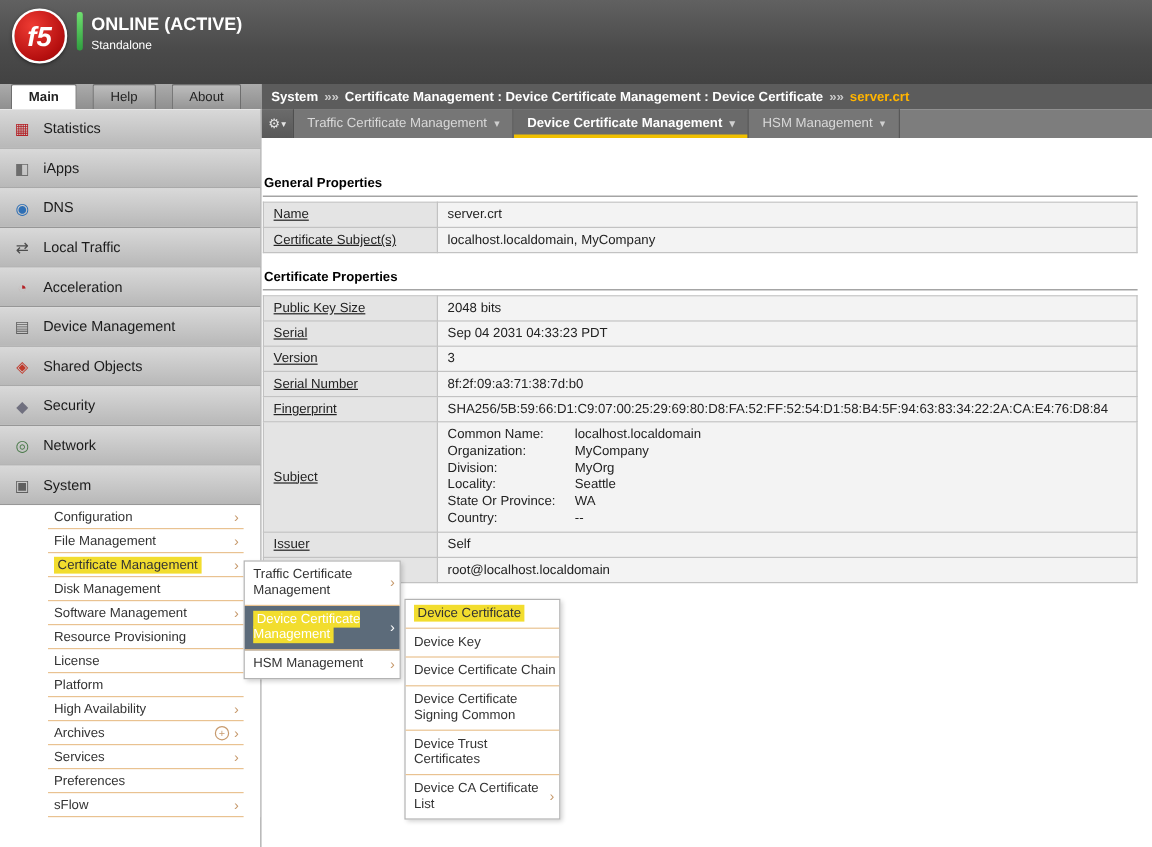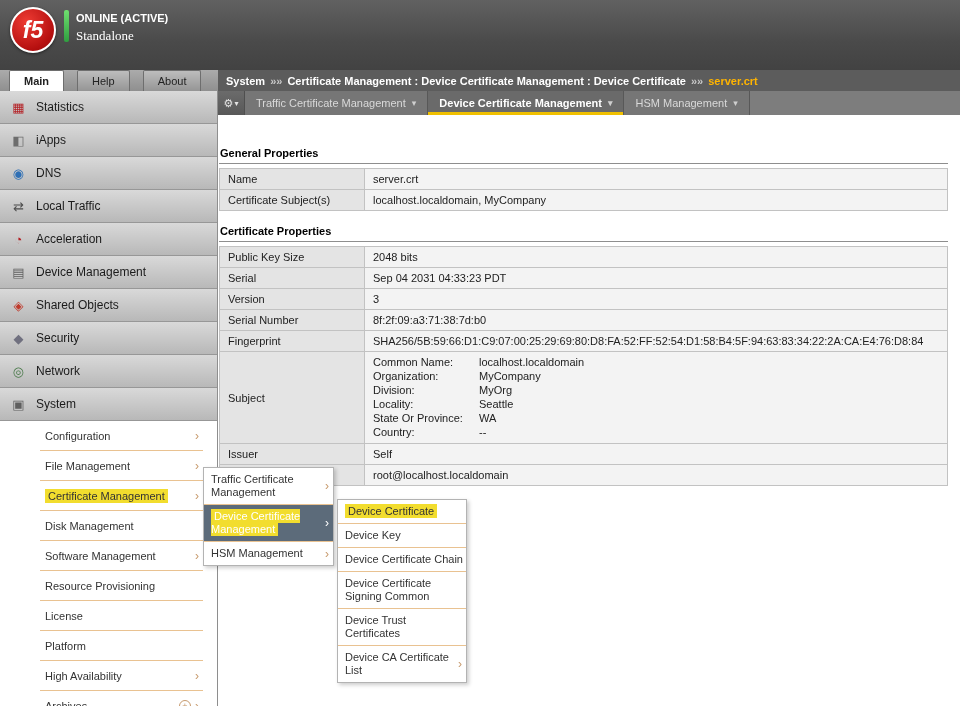--- a/index.html
+++ b/index.html
@@ -9,22 +9,22 @@
   
   .top-header { position:absolute; top:0; left:0; width:960px; height:70px;
     background:linear-gradient(180deg,#616161 0%,#4a4a4a 60%,#424242 100%); }
   .f5-ball { position:absolute; top:7px; left:10px; width:46px; height:46px; border-radius:50%;
     background:radial-gradient(circle at 35% 30%, #ee3b33, #b50f0f 70%, #8e0a0a);
     border:2px solid #fff; color:#fff; font-style:italic; font-weight:bold; font-size:23px;
     display:flex; align-items:center; justify-content:center; box-shadow:0 1px 3px rgba(0,0,0,.5); }
   .status-indicator { position:absolute; top:10px; left:64px; width:5px; height:32px;
     background:linear-gradient(#6fdf6f,#2f9e3f); border-radius:2px; }
   .status-text { position:absolute; top:12px; left:76px; color:#fff; }
-  .status-text .l1 { font-size:11px; font-weight:bold; }
-  .status-text .l2 { font-size:13px; margin-top:4px;font-family:Liberation Serif, serif; }
+  .status-text .l1 { font-size:15px; font-weight:bold; }
+  .status-text .l2 { font-size:10px; margin-top:4px; }
 
   
   .nav-tab-row { position:absolute; top:70px; left:0; width:218px; height:21px;
     background:linear-gradient(#ababab,#8f8f8f); display:flex; align-items:flex-end; padding-left:9px; gap:13px; }
   .nav-tab { height:21px; padding:0 14px; font-size:11px; line-height:21px; color:#222;
     background:linear-gradient(#bdbdbd,#959595); border:1px solid #6e6e6e; border-bottom:none;
     border-radius:2px 2px 0 0; cursor:default; }
   .nav-tab.active { background:#fff; font-weight:bold; }
 
   
@@ -51,21 +51,21 @@
     border-right:1px solid #8e8e8e; overflow:hidden; }
   .side-item { height:33px; display:flex; align-items:center; gap:9px; padding-left:10px;
     background:linear-gradient(#d9d9d9,#b8b8b8); border-bottom:1px solid #979797;
     font-size:12px; color:#1b1b1b; cursor:pointer; }
   .side-item .ic { width:17px; text-align:center; font-size:13px; }
   .ic0{color:#b42025} .ic1{color:#6d6d6d} .ic2{color:#2e6fb5} .ic3{color:#4d4d4d}
   .ic4{color:#b42025} .ic5{color:#5f5f5f} .ic6{color:#c0392b} .ic7{color:#70707f}
   .ic8{color:#4a7a4a} .ic9{color:#5f5f5f}
 
   .system-menu { background:#fff; padding-left:40px; padding-right:14px; }
-  .menu-item { height:30px; display:flex; align-items:center; justify-content:space-between;
+  .menu-item { height:20px; display:flex; align-items:center; justify-content:space-between;
     border-bottom:1px solid #eccS; border-bottom:1px solid #e9c291; font-size:11px; color:#333;
     padding:0 4px 0 5px; cursor:pointer; }
   .menu-item .chev { color:#c79a6d; font-size:12px; line-height:1; }
   .menu-item .rgroup { display:flex; align-items:center; gap:4px; }
   .plus-badge { width:12px; height:12px; border:1px solid #c79a6d; border-radius:50%;
     color:#c79a6d; font-size:9px; line-height:10px; text-align:center; }
   .hl { background:#f2dd2e; padding:1px 3px; }
 
   
   .flyout { position:absolute; background:#fff; border:1px solid #b3b3b3;
@@ -81,21 +81,21 @@
   .flyout2 { left:337px; top:499px; width:130px; }
   .nowrap { white-space:nowrap; }
 
   
   .content { position:absolute; top:115px; left:218px; width:742px; height:591px;
     background:#fff; padding:32px 12px 0 1px; }
   .section-header { font-size:11px; font-weight:bold; color:#000;
     border-bottom:1px solid #8e8e8e; padding:0 0 4px 1px; }
   .props-table { width:100%; border-collapse:collapse; font-size:11px; margin:4px 0 14px 0; }
   .props-table td { border:1px solid #c2c2c2; padding:4px 8px; color:#222; }
-  .props-table td.lbl { width:145px; background:#e4e4e4; }
+  .props-table td.lbl { width:145px; background:#e4e4e4;text-decoration:underline; }
   .props-table td.val { background:#f3f3f3; }
   .subj-grid { display:grid; grid-template-columns:106px auto; row-gap:1px; line-height:13px; }
 </style>
 </head>
 <body>
 
 <div class="page">
 
   <div class="top-header">
     <div class="f5-ball">f5</div>

